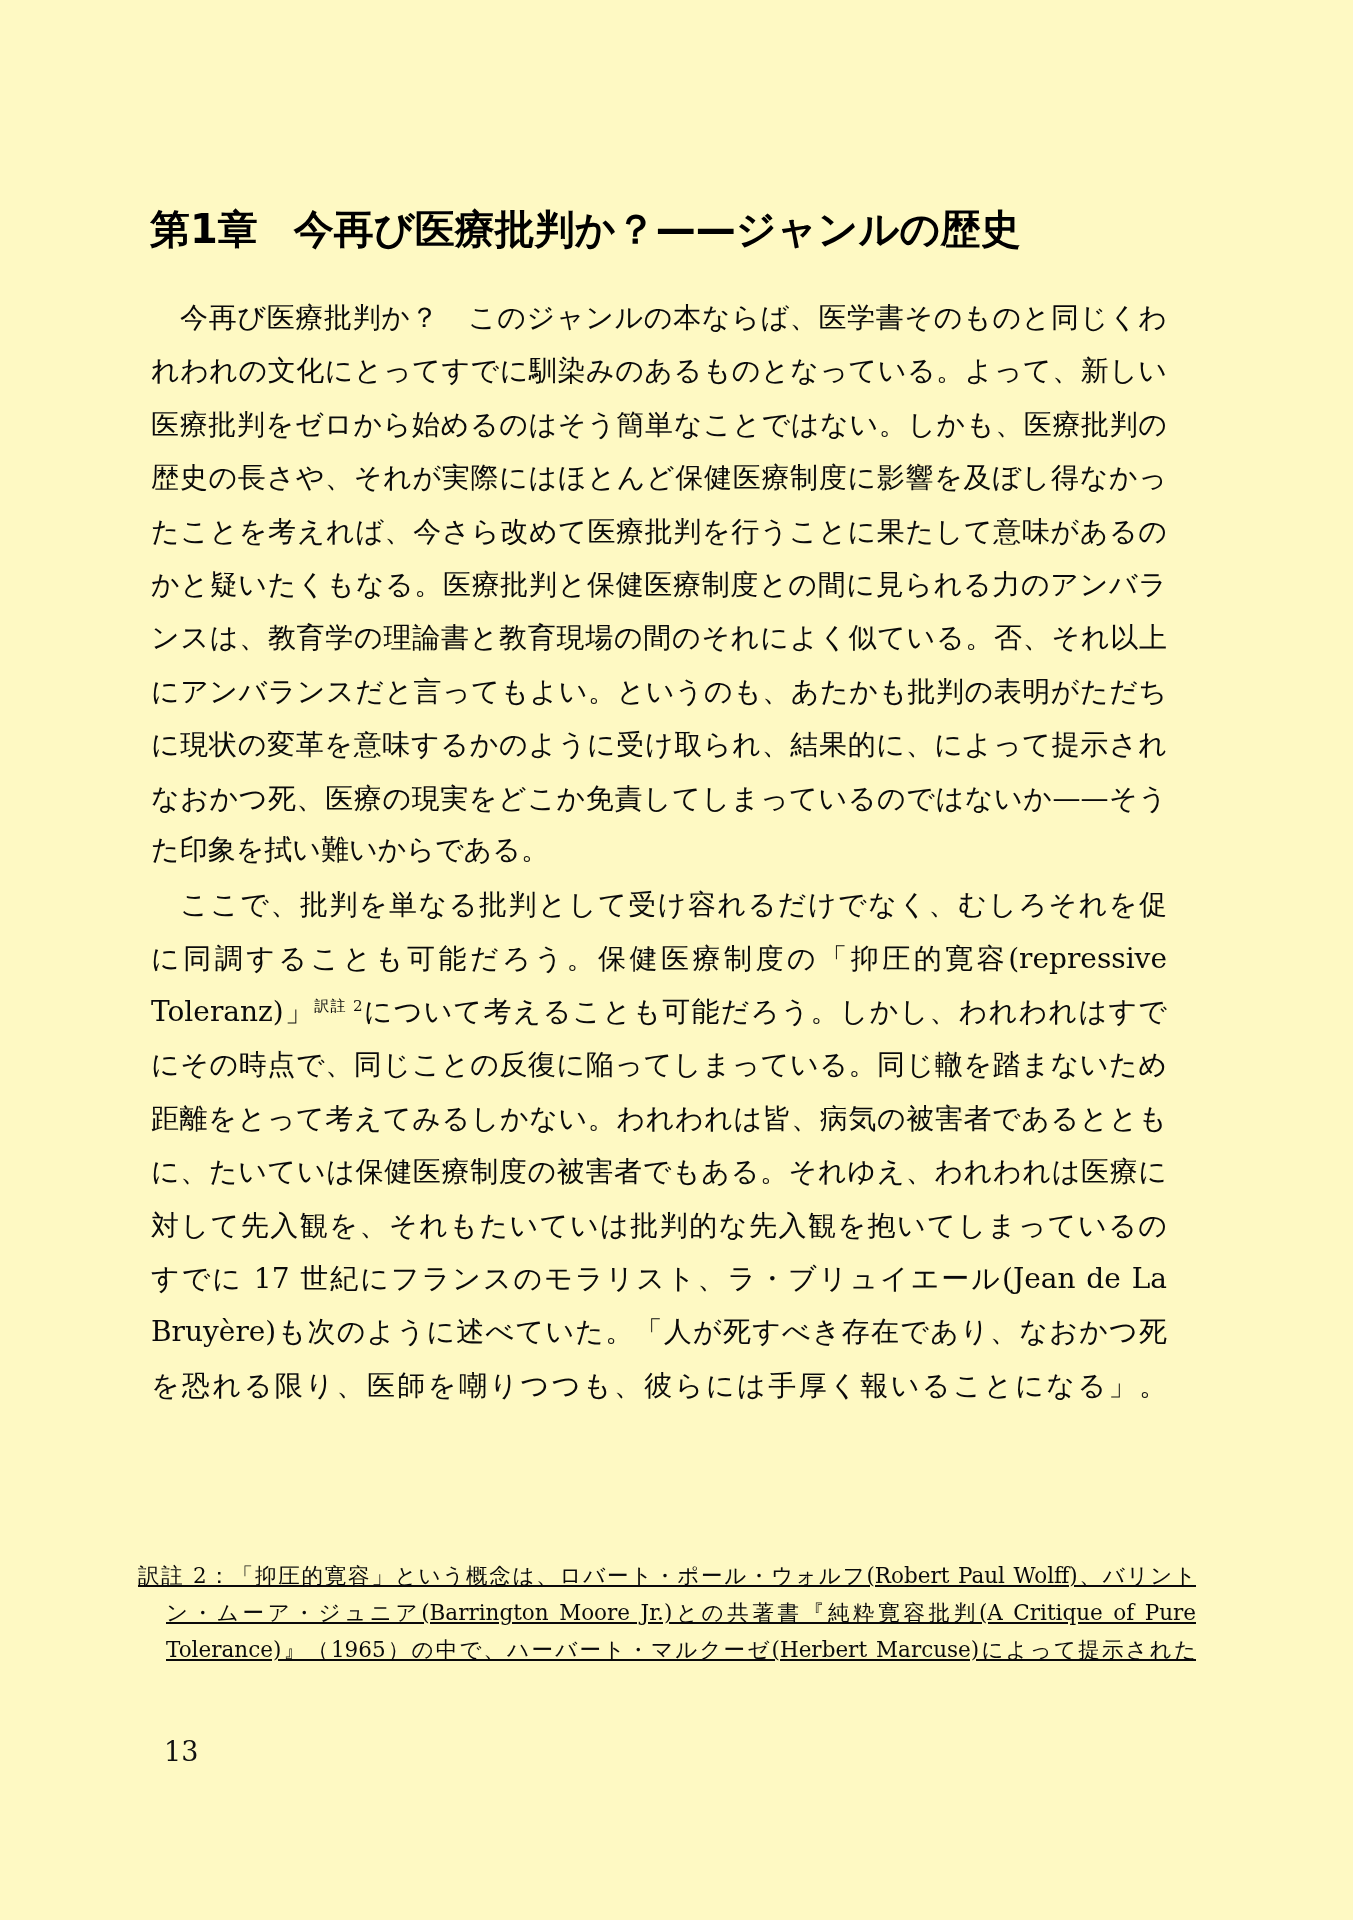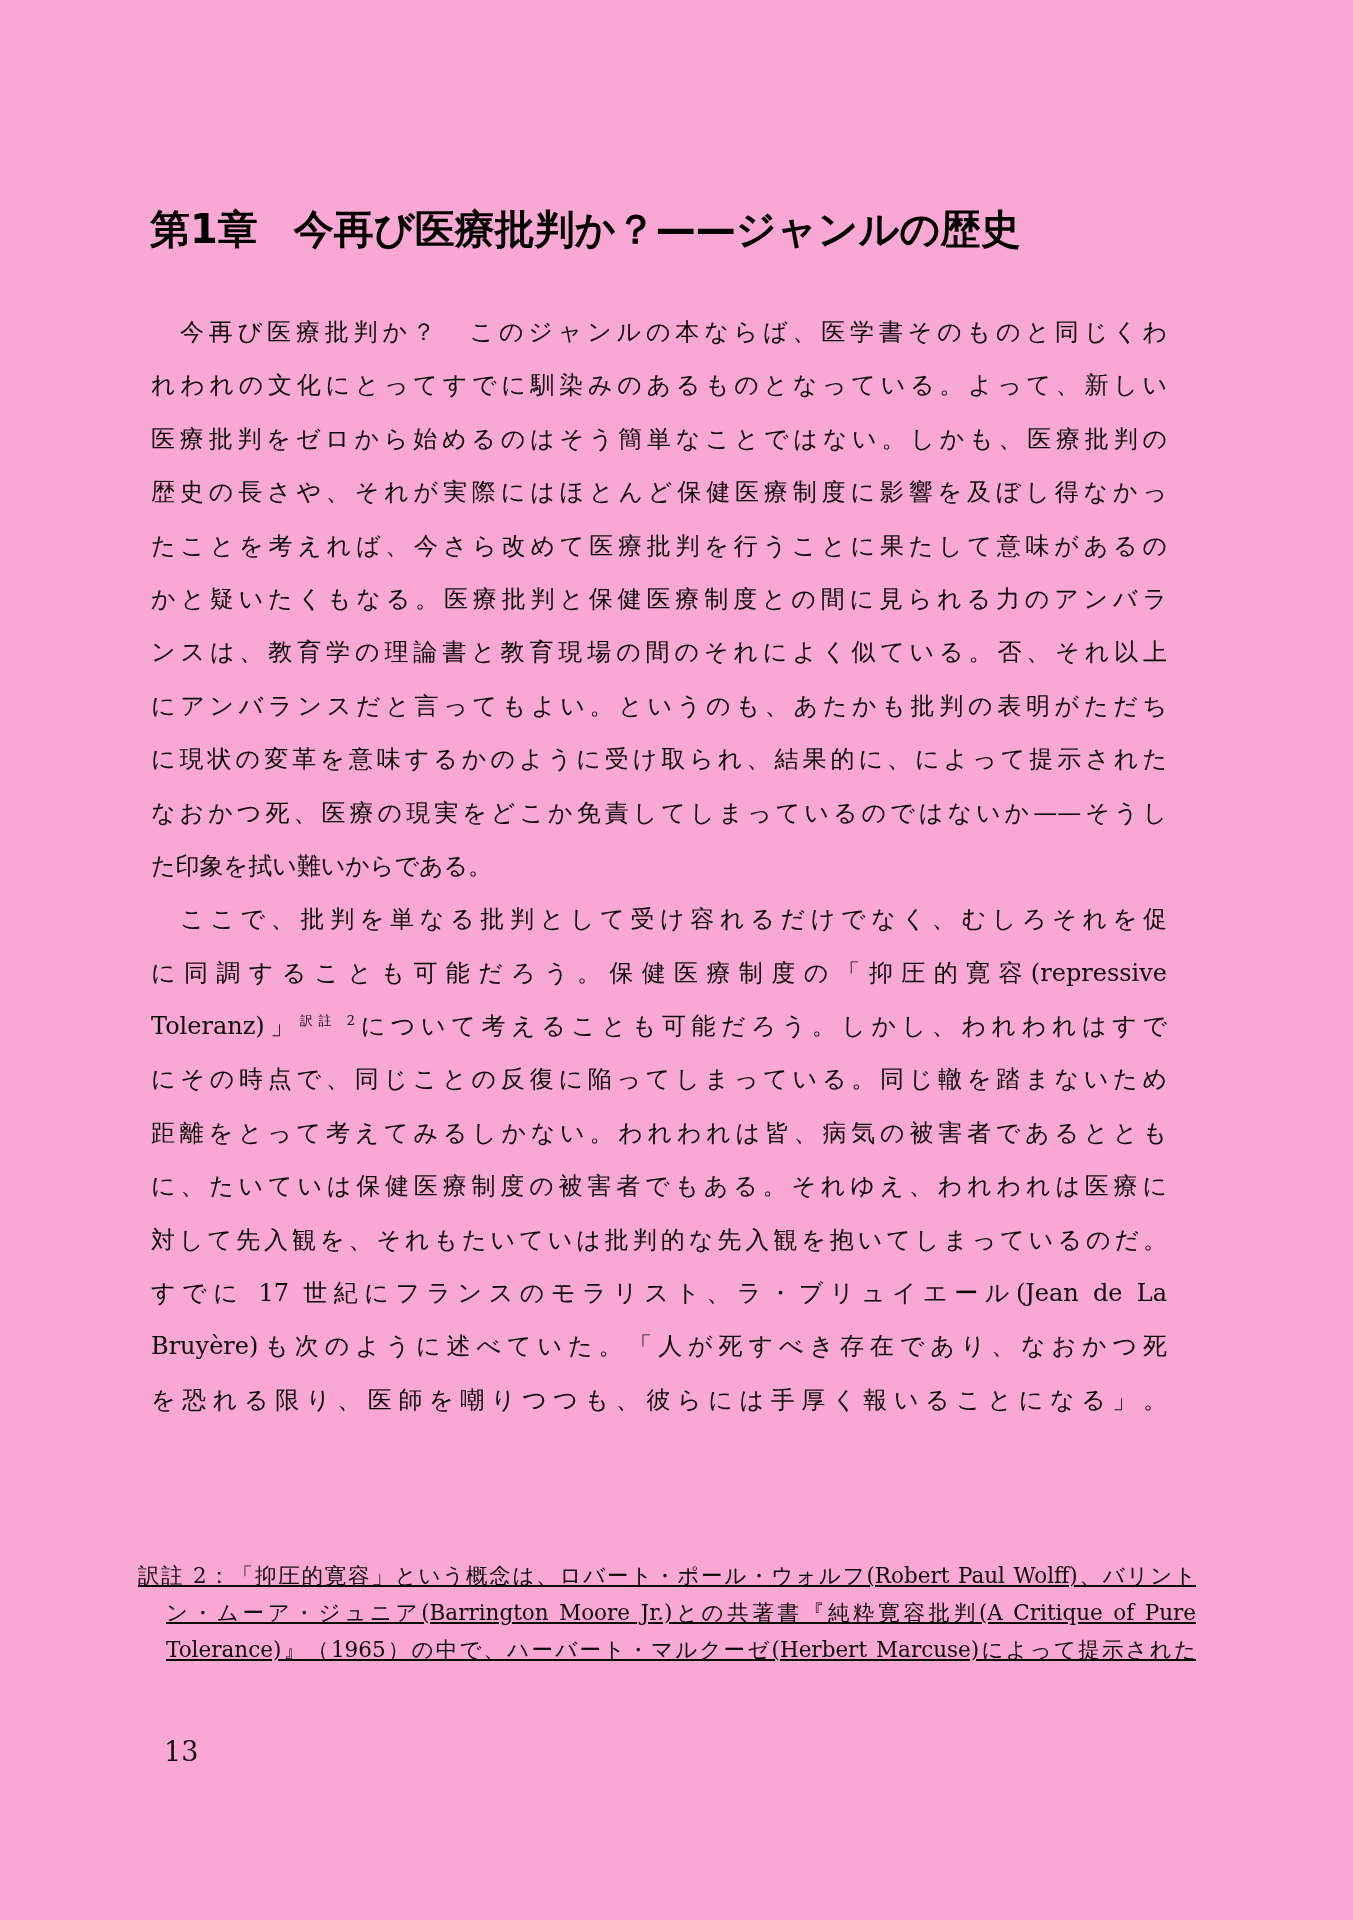--- a/index.html
+++ b/index.html
@@ -1,53 +1,53 @@
 <!DOCTYPE html>
 <html><head>
 <meta charset="utf-8">
 <style>
   html, body { margin: 0; padding: 0; background: #ffffff; }
   .page {
     position: relative;
     width: 1353px;
     height: 1920px;
-    background: #f9a8d4;
+    background: #fef9c3;
     color: #111111;
     font-family: "DejaVu Serif", "Liberation Serif", serif;
     overflow: hidden;
   }
   .doc-title {
     position: absolute;
     left: 150px;
     top: 180px;
     font-family: "DejaVu Sans", "Liberation Sans", sans-serif;
     font-weight: bold;
     font-size: 40px;
     line-height: 44px;
     white-space: nowrap;
     color: #000000;
   }
   .doc-title .chapter { margin-right: 36px; }
   .body-text {
     position: absolute;
     left: 151px;
-    top: 306px;
+    top: 291px;
     width: 1016px;
-    font-size: 24px;
+    font-size: 28px;
     line-height: 53.4px;
     color: #0a0a0a;
   }
   .line {
     height: 53.4px;
     overflow: hidden;
     text-align: justify;
     text-align-last: justify;
     text-justify: inter-character;
   }
-  .line.nojust { text-align: left; text-align-last: left; }
+  .line.nojust { text-align: left; text-align-last: left; font-family: Liberation Mono, monospace; }
   .line.indent { padding-left: 29px; }
   sup {
     font-size: 0.54em;
     vertical-align: super;
     line-height: 0;
   }
   .footnote {
     position: absolute;
     left: 138px;
     top: 1557px;

